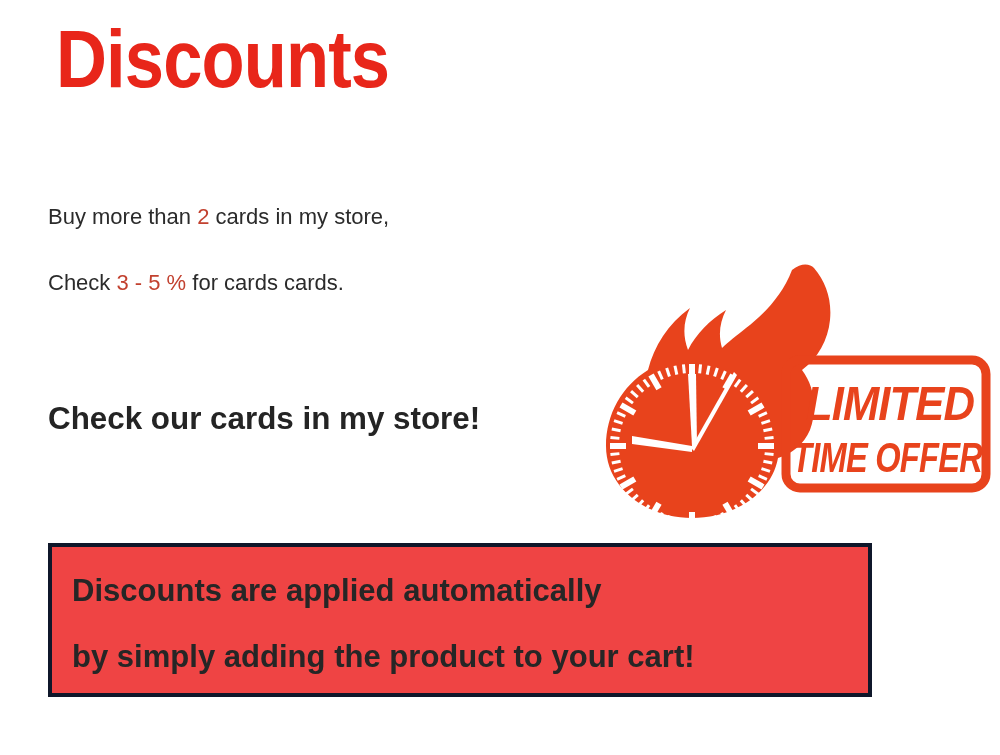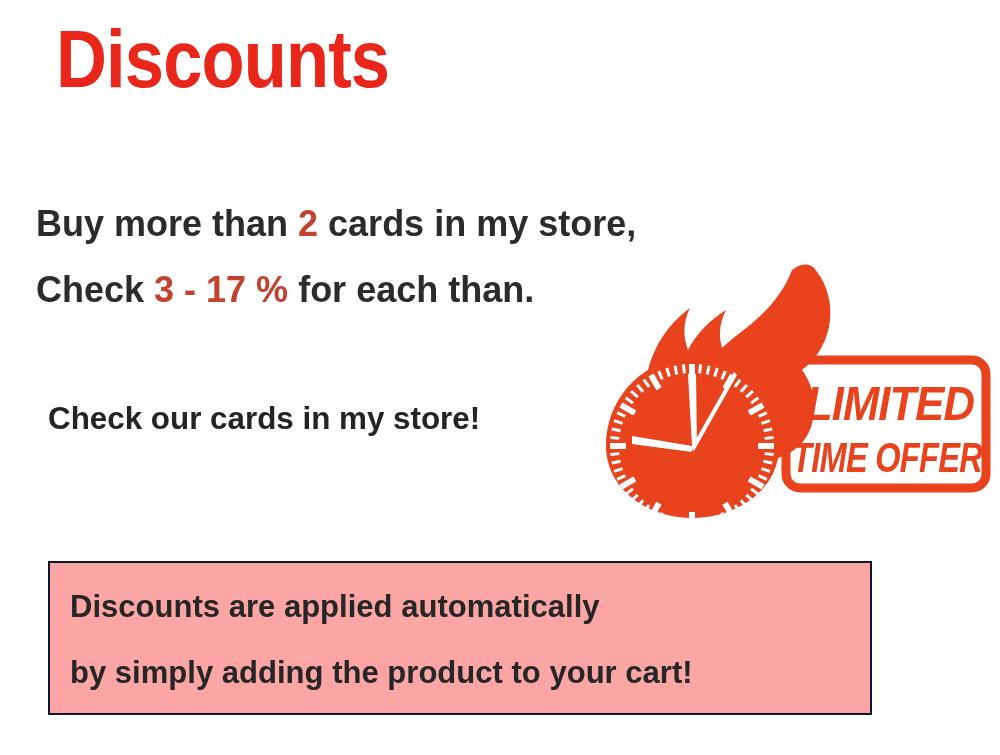--- a/index.html
+++ b/index.html
@@ -31,24 +31,24 @@
     letter-spacing: -1px;
     color: #e8261a;
     transform: scaleX(0.86);
     transform-origin: left top;
     white-space: nowrap;
   }
 
   
   .body-line {
     position: absolute;
-    left: 36px;
-    font-family: "Liberation Sans", sans-serif;
-    font-weight: 700;
-    font-size: 36px;
+    left: 48px;
+    font-family: "Liberation Sans", sans-serif;
+    font-weight: 400;
+    font-size: 22px;
     line-height: 1;
     color: #2b2b2b;
     white-space: nowrap;
   }
   #line-1 { top: 206px; }
   #line-2 { top: 272px; }
 
   .accent {
     color: #c2412f;
   }
@@ -83,23 +83,22 @@
   }
 
   
   #notice-box {
     position: absolute;
     left: 48px;
     top: 543px;
     width: 824px;
     height: 154px;
     box-sizing: border-box;
-    border: 2px solid #0f172a;
-    background: #fca5a5;
-    margin-top: 18px;
+    border: 4px solid #0f172a;
+    background: #ef4444;
   }
   .notice-line {
     position: absolute;
     left: 20px;
     font-family: "Liberation Sans", sans-serif;
     font-weight: 700;
     font-size: 32px;
     line-height: 1;
     color: #262626;
     white-space: nowrap;
@@ -114,21 +113,21 @@
 
 <div id="canvas">
 
   <div id="title">Discounts</div>
 
   <div class="body-line" id="line-1">
     <span>Buy more than </span><span class="accent">2</span><span> cards in my store,</span>
   </div>
 
   <div class="body-line" id="line-2">
-    <span>Check </span><span class="accent">3 - 17 %</span><span> for each than.</span>
+    <span>Check </span><span class="accent">3 - 5 %</span><span> for cards cards.</span>
   </div>
 
   <div id="line-3">Check our cards in my store!</div>
 
   <div id="limited-offer-graphic">
     <svg viewBox="0 0 400 260" xmlns="http://www.w3.org/2000/svg">
 
       <g>
         <path d="M196,8
                  C186,34 168,52 150,66

